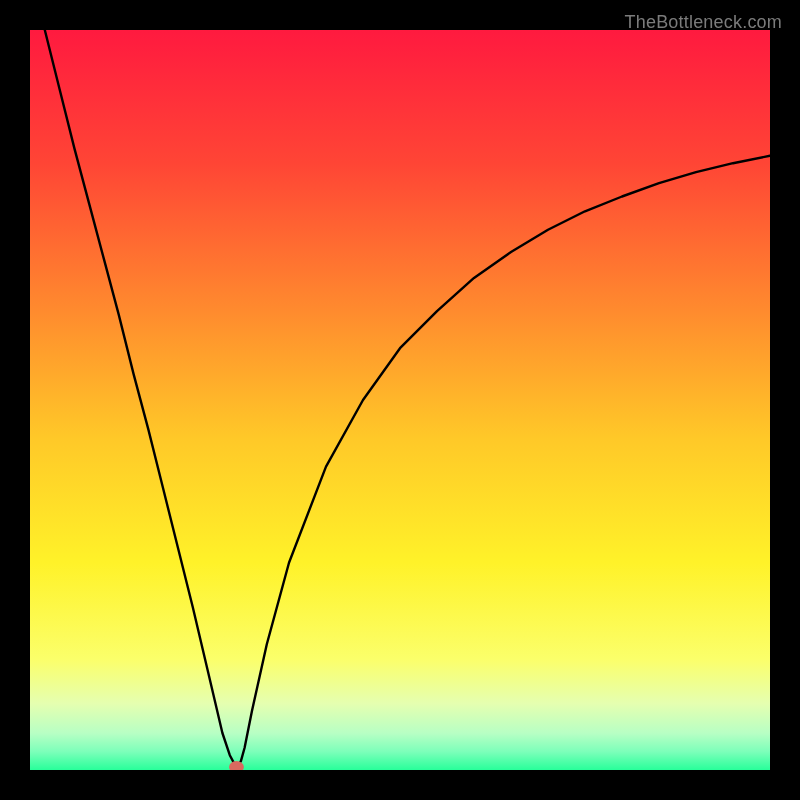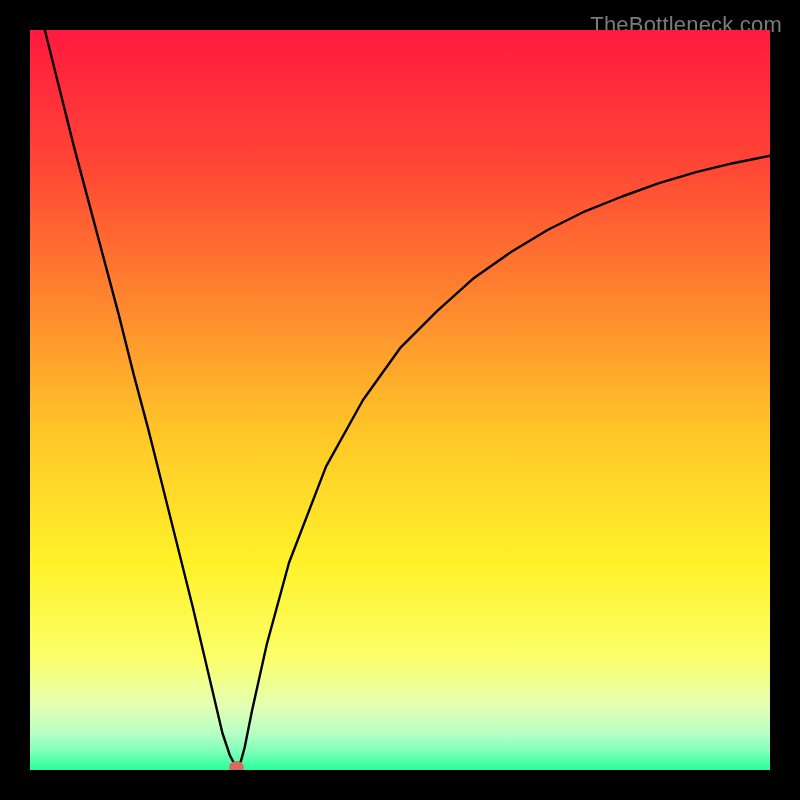--- a/index.html
+++ b/index.html
@@ -16,21 +16,21 @@
     left: 0;
     width: 800px;
     height: 800px;
     background: #000000;
   }
   .watermark {
     position: absolute;
     top: 12px;
     right: 18px;
     font-family: Arial, Helvetica, sans-serif;
-    font-size: 22px;
+    font-size: 18px;
     font-weight: 500;
     color: #7b7b7b;
     letter-spacing: 0.2px;
     user-select: none;
   }
   svg.plot {
     position: absolute;
     left: 30px;
     top: 30px;
     width: 740px;

